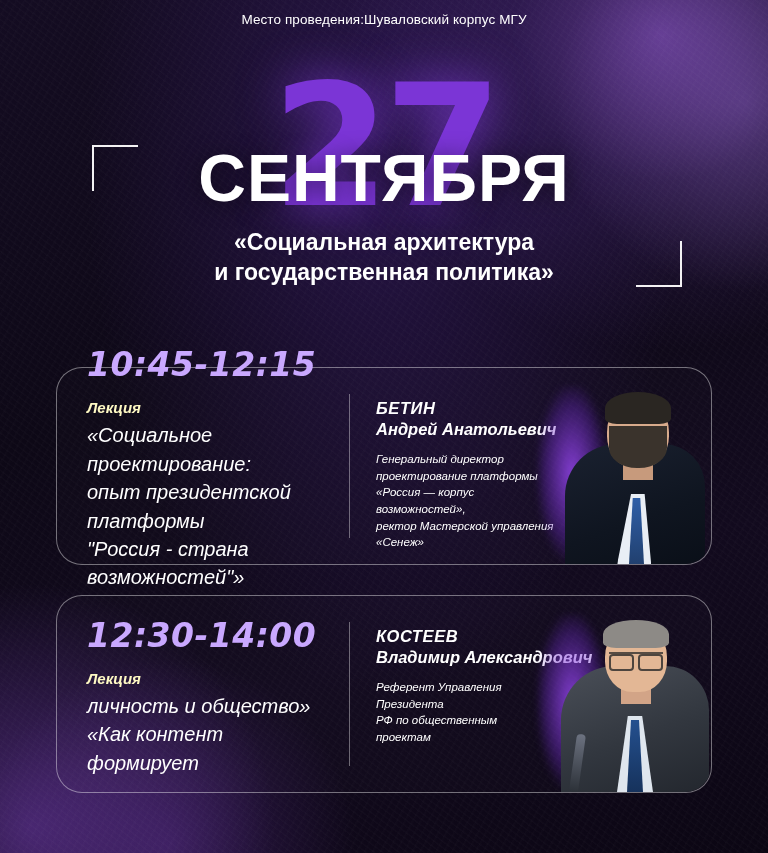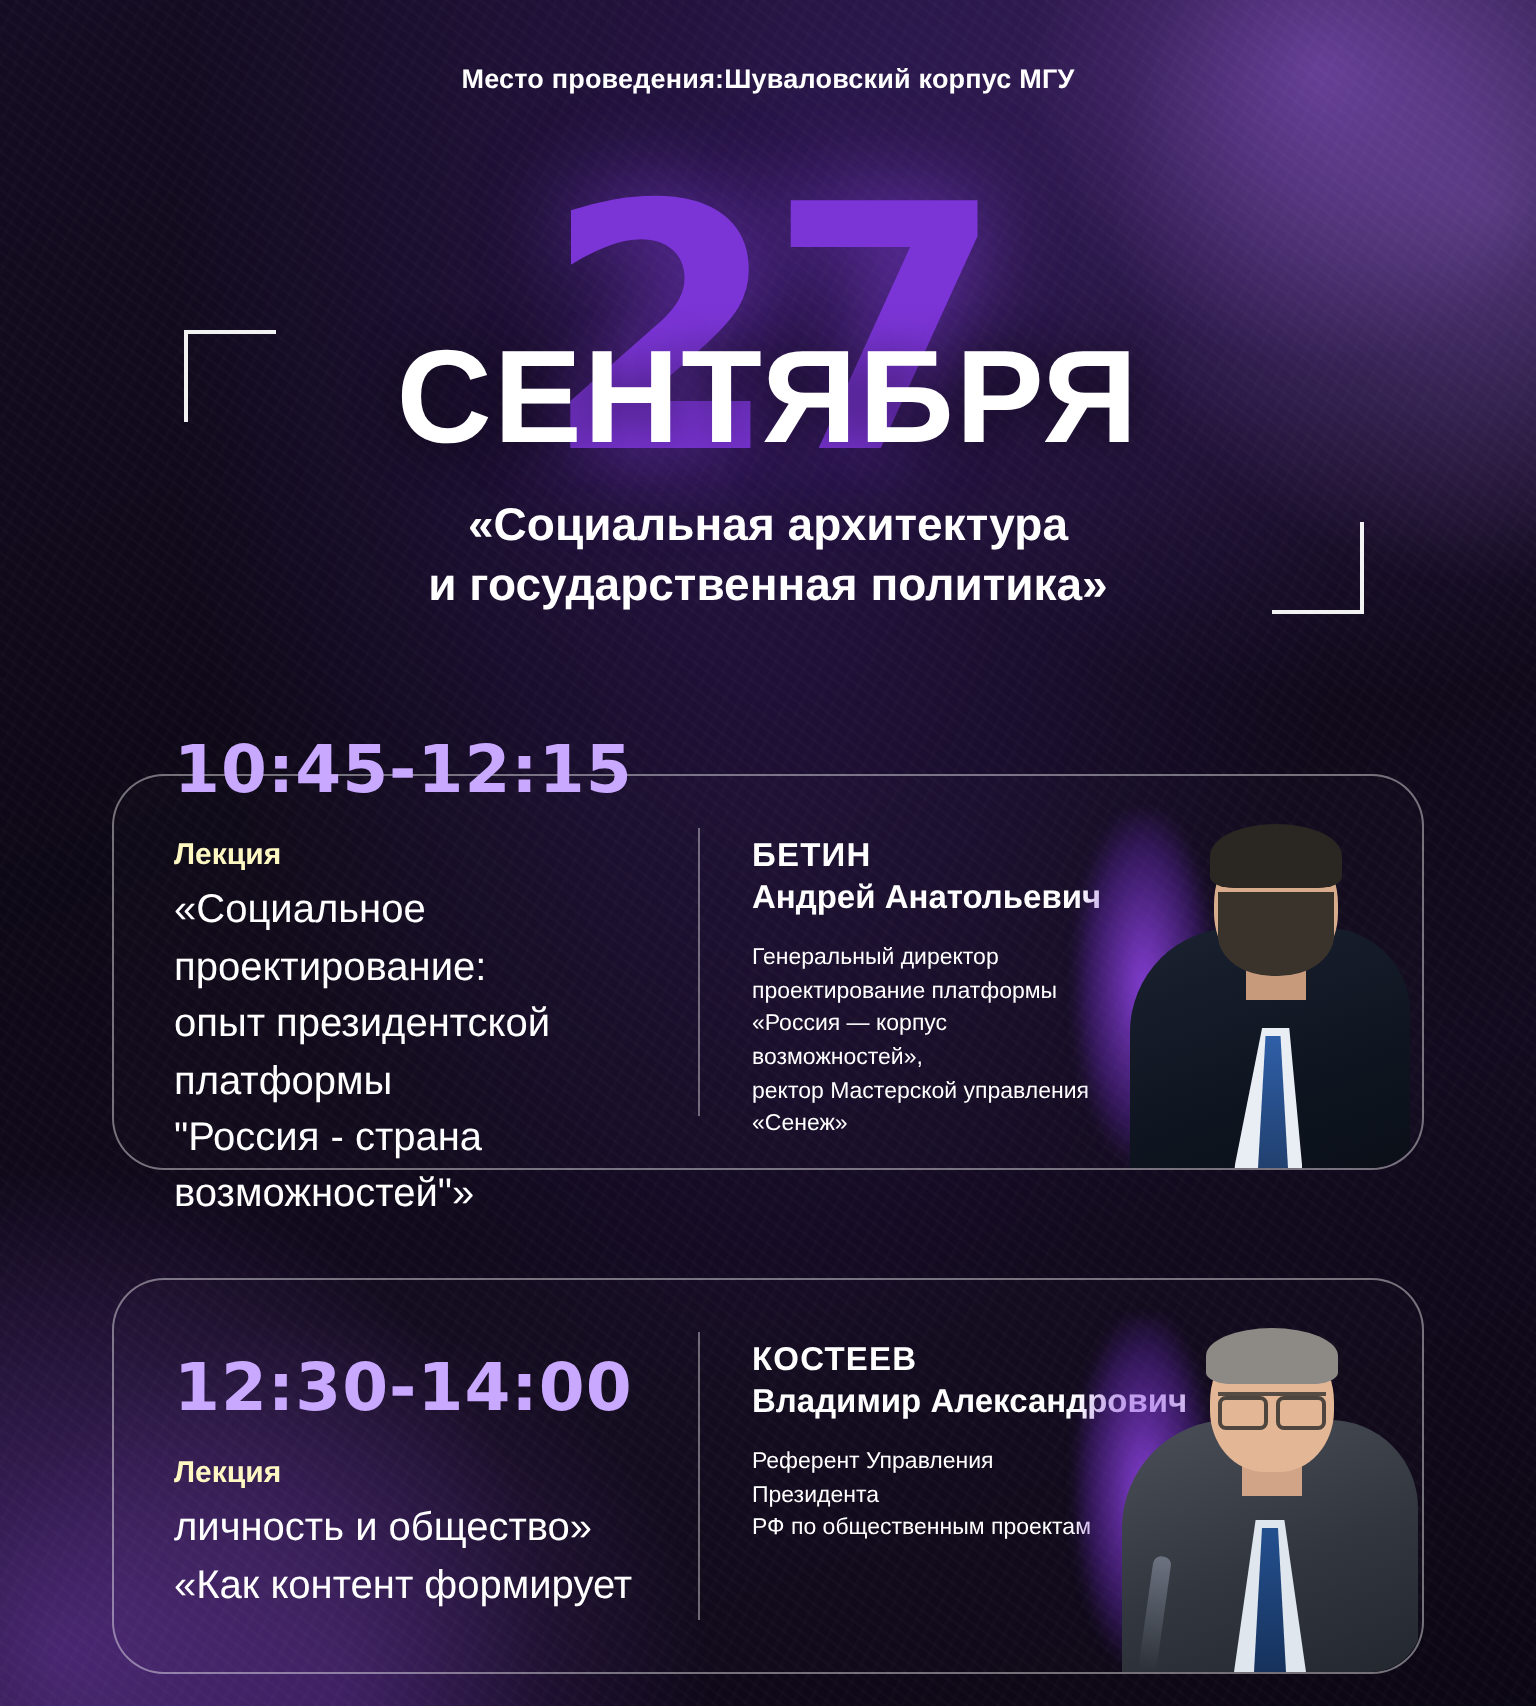--- a/index.html
+++ b/index.html
@@ -32,23 +32,23 @@
     z-index:1;
     pointer-events:none;
   }
 
   .wrap { position:relative; z-index:3; width:768px; height:853px; }
 
   
   .venue {
     text-align:center;
     font-size:13.5px;
-    font-weight:bold;
+    font-weight:normal;
     letter-spacing:0.1px;
-    padding-top:32px;
+    padding-top:12px;
     color:#ffffff;
   }
 
   
   .hero { position:relative; height:290px; }
 
   .big-number {
     position:absolute;
     top:34px; left:0; right:0;
     text-align:center;
@@ -96,24 +96,25 @@
   .corner.br { top:214px; right:86px; border-right:2px solid #fff; border-bottom:2px solid #fff; }
 
   
   .cards { padding:0 56px; margin-top:50px; }
 
   .card {
     position:relative;
     border:1px solid rgba(255,255,255,0.42);
     border-radius:26px;
     height:198px;
-    margin-bottom:54px;
+    margin-bottom:30px;
     display:flex;
     align-items:stretch;
     background:rgba(255,255,255,0.012);
+    font-style:italic;
   }
   .card.second { border-radius:26px; }
 
   .card-left {
     width:292px;
     padding:28px 14px 20px 30px;
     display:flex;
     flex-direction:column;
     justify-content:center;
   }

